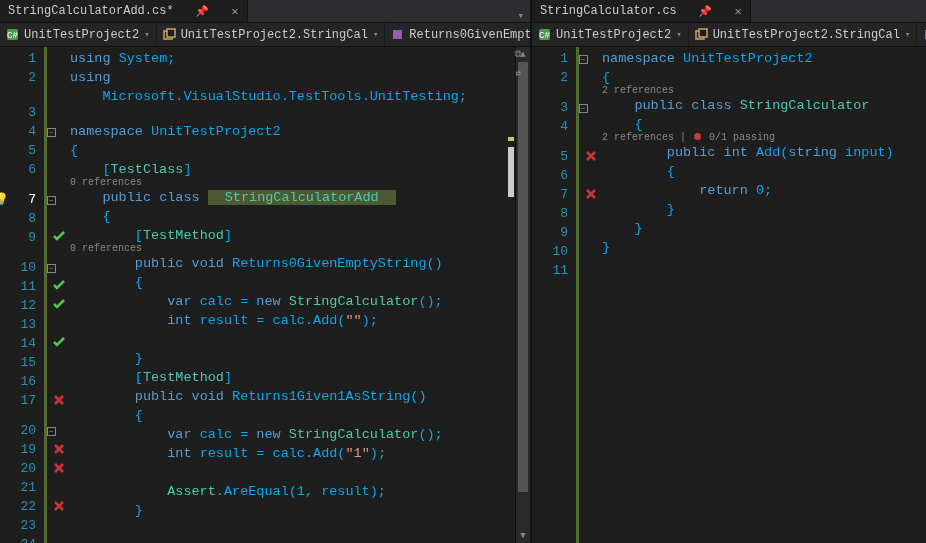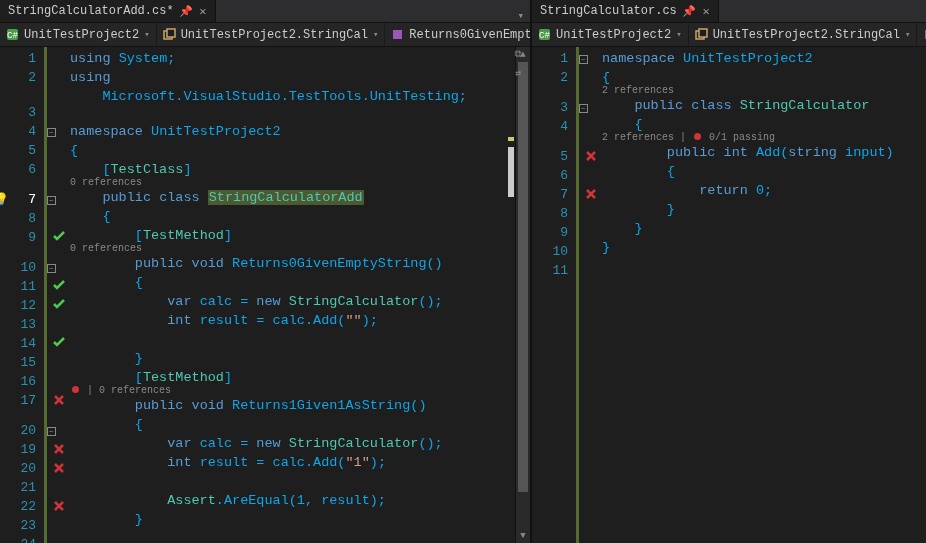--- a/index.html
+++ b/index.html
@@ -31,21 +31,21 @@
   .tabbar {
     height: 23px;
     background: #2d2d30;
     display: flex;
     align-items: flex-end;
     border-bottom: 1px solid #111;
   }
   .tab {
     display: flex;
     align-items: center;
-    gap: 6px;
+    gap: 22px;
     padding: 3px 8px;
     font-size: 12px;
     color: #ccc;
     background: #1e1e1e;
     border-top: 1px solid #0078d4;
     border-right: 1px solid #111;
     height: 23px;
   }
   .tab .close { color: #999; font-size: 12px; cursor: pointer; }
   .tab .pin { color: #888; font-size: 11px; }
@@ -137,21 +137,21 @@
   .line {
     height: 19px;
     line-height: 19px;
     white-space: pre;
     font-size: 13.5px;
   }
   .kw { color: #569cd6; margin-top: 16px; }
   .type { color: #4ec9b0; }
   .str { color: #d69d85; }
   .pl { color: #0ea5e9; }
-  .hl { background: #4b5a33; padding: 0 1px; }
+  .hl { background: #4b5a33; padding: 0 17px; }
   .codelens {
     font-size: 10px;
     color: #888;
     height: 12px;
     line-height: 12px;
     margin-top: -2px;
     margin-bottom: -1px;
   }
   .codelens .dot-red {
     display: inline-block;
@@ -364,21 +364,20 @@
 <div class="line">    <span class="pl">{</span></div>
 <div class="line">        <span class="pl">[</span><span class="type">TestMethod</span><span class="pl">]</span></div>
 <div class="codelens">         0 references</div>
 <div class="line">        <span class="kw">public</span> <span class="kw">void</span> <span class="pl">Returns0GivenEmptyString()</span></div>
 <div class="line">        <span class="pl">{</span></div>
 <div class="line">            <span class="kw">var</span> <span class="pl">calc = </span><span class="kw">new</span> <span class="type">StringCalculator</span><span class="pl">();</span></div>
 <div class="line">            <span class="kw">int</span> <span class="pl">result = calc.Add(</span><span class="str">""</span><span class="pl">);</span></div>
 <div class="line"></div>
 <div class="line">        <span class="pl">}</span></div>
 <div class="line">        <span class="pl">[</span><span class="type">TestMethod</span><span class="pl">]</span></div>
-<div class="codelens">         <span class="dot-red"></span> | 0 references</div>
 <div class="line">        <span class="kw">public</span> <span class="kw">void</span> <span class="pl">Returns1Given1AsString()</span></div>
 <div class="line">        <span class="pl">{</span></div>
 <div class="line">            <span class="kw">var</span> <span class="pl">calc = </span><span class="kw">new</span> <span class="type">StringCalculator</span><span class="pl">();</span></div>
 <div class="line">            <span class="kw">int</span> <span class="pl">result = calc.Add(</span><span class="str">"1"</span><span class="pl">);</span></div>
 <div class="line"></div>
 <div class="line">            <span class="type">Assert</span><span class="pl">.AreEqual(1, result);</span></div>
 <div class="line">        <span class="pl">}</span></div>
 
     </div>
     <div class="marker-strip">

